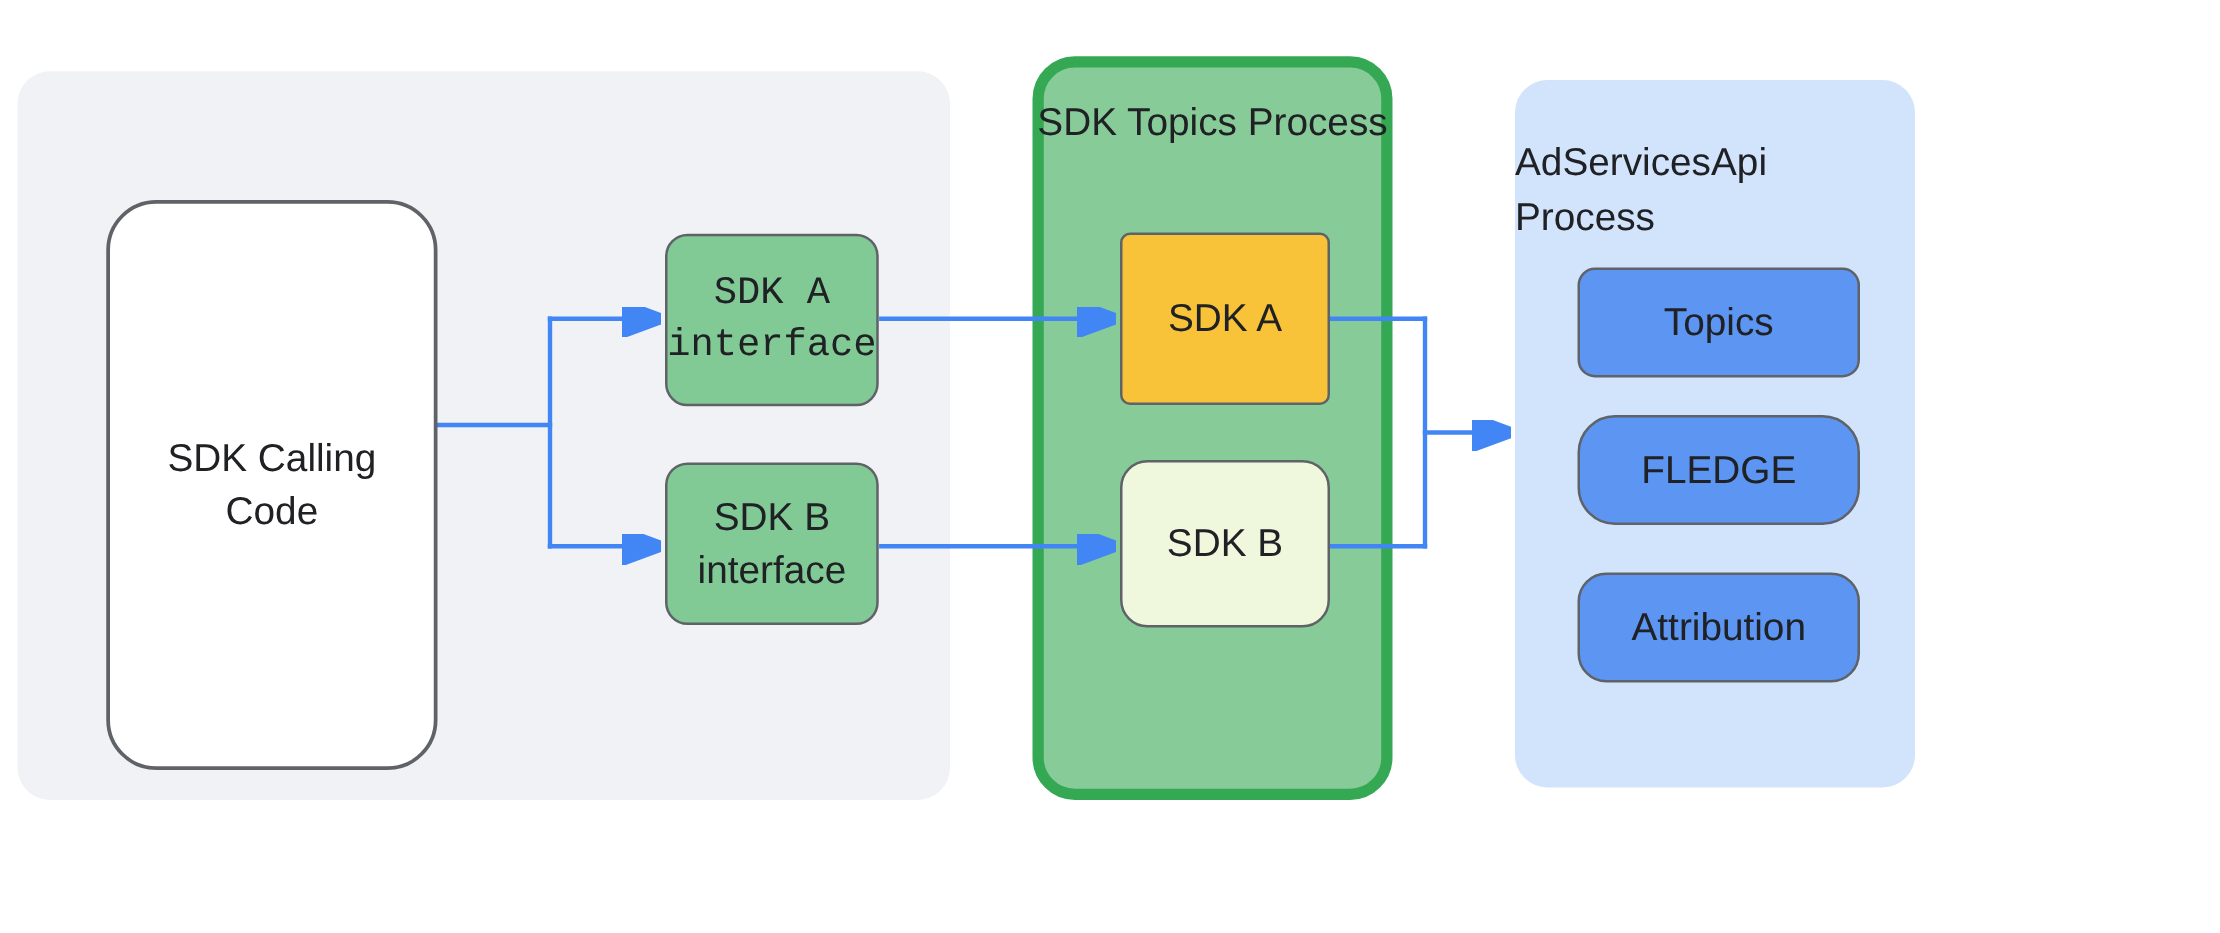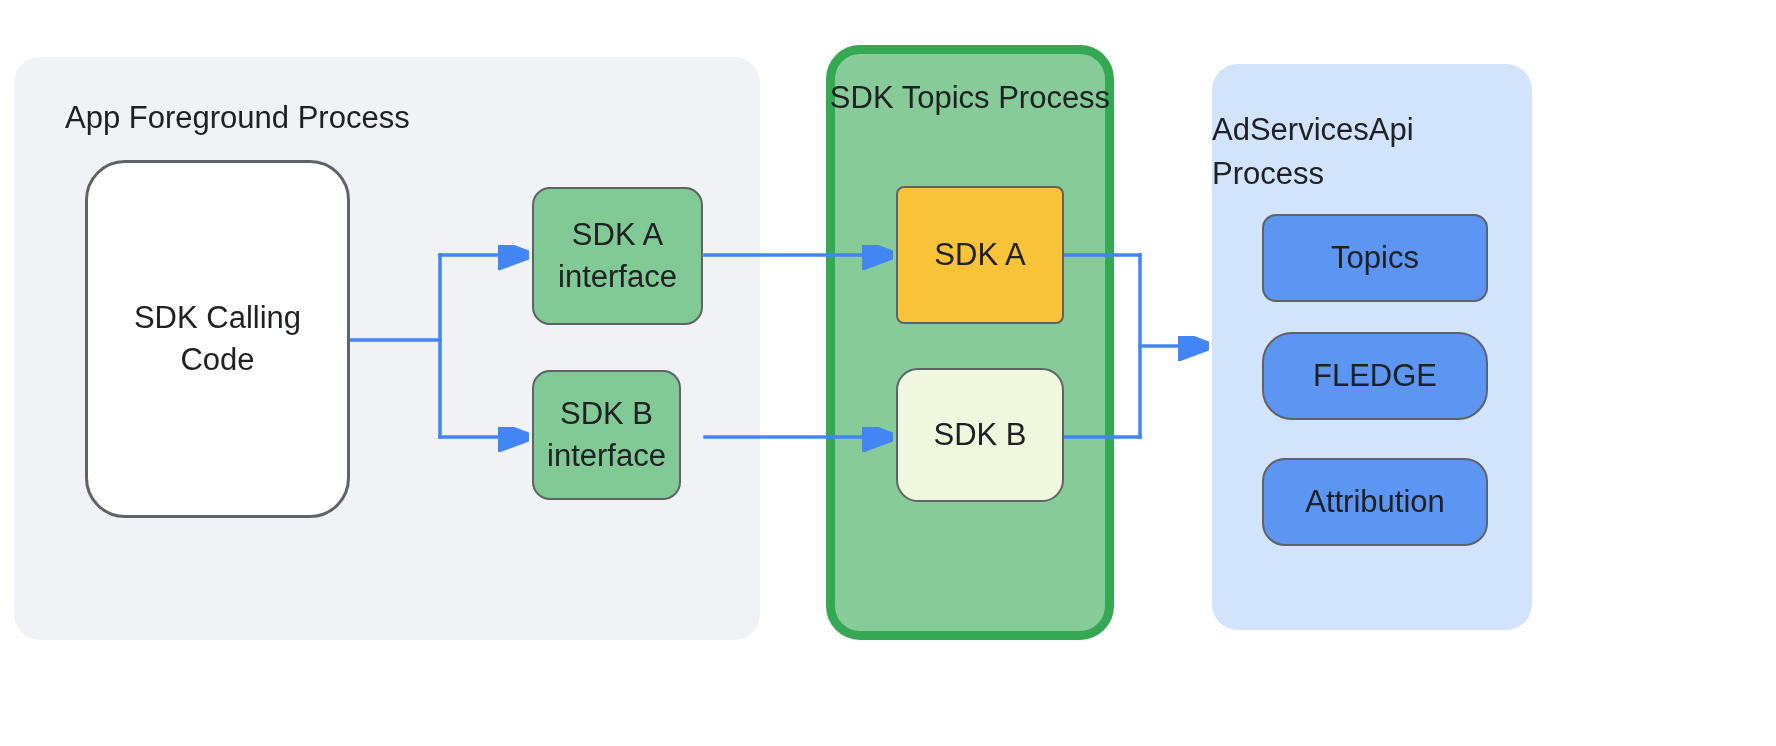--- a/index.html
+++ b/index.html
@@ -80,35 +80,36 @@
     align-items: center;
     justify-content: center;
     text-align: center;
     font-size: 31px;
     line-height: 42px;
     color: #202124;
     border: 2px solid var(--box-border, #5f6368);
   }
   .sdk-calling-code {
     left: 85px; top: 160px;
-    width: 265px; height: 358px;
+    width: 265px; height: 456px;
     background: #ffffff;
     border-radius: 40px;
     border-width: 3px;
     padding: 0 30px;
   }
   .sdk-a-interface {
     left: 532px; top: 187px;
     width: 171px; height: 138px;
     background: var(--green-box, #81c995);
     border-radius: 18px;
+    font-family: Liberation Mono, monospace;
   }
   .sdk-b-interface {
     left: 532px; top: 370px;
-    width: 149px; height: 130px;
+    width: 171px; height: 130px;
     background: var(--green-box, #81c995);
     border-radius: 18px;
   }
   .sdk-a-runtime {
     left: 896px; top: 186px;
     width: 168px; height: 138px;
     background: var(--sdk-a-bg, #f9c339);
     border-radius: 8px;
   }
   .sdk-b-runtime {
@@ -147,21 +148,20 @@
     <path d="M440 255 H522" marker-end="url(#arrowhead)"></path>
     <path d="M440 437 H522" marker-end="url(#arrowhead)"></path>
     <path d="M705 255 H886" marker-end="url(#arrowhead)"></path>
     <path d="M705 437 H886" marker-end="url(#arrowhead)"></path>
     <path d="M1065 255 H1140"></path>
     <path d="M1065 437 H1140"></path>
     <path d="M1140 255 V437"></path>
     <path d="M1140 346 H1202" marker-end="url(#arrowhead)"></path>
   </svg>
 
-  <div class="container-title title-app-fg">App Foreground Process</div>
   <div class="container-title title-runtime">SDK Topics Process</div>
   <div class="container-title title-adservices">AdServicesApi Process</div>
 
   <div class="node sdk-calling-code">SDK Calling Code</div>
   <div class="node sdk-a-interface">SDK A interface</div>
   <div class="node sdk-b-interface">SDK B interface</div>
 
   <div class="node sdk-a-runtime">SDK A</div>
   <div class="node sdk-b-runtime">SDK B</div>
 

